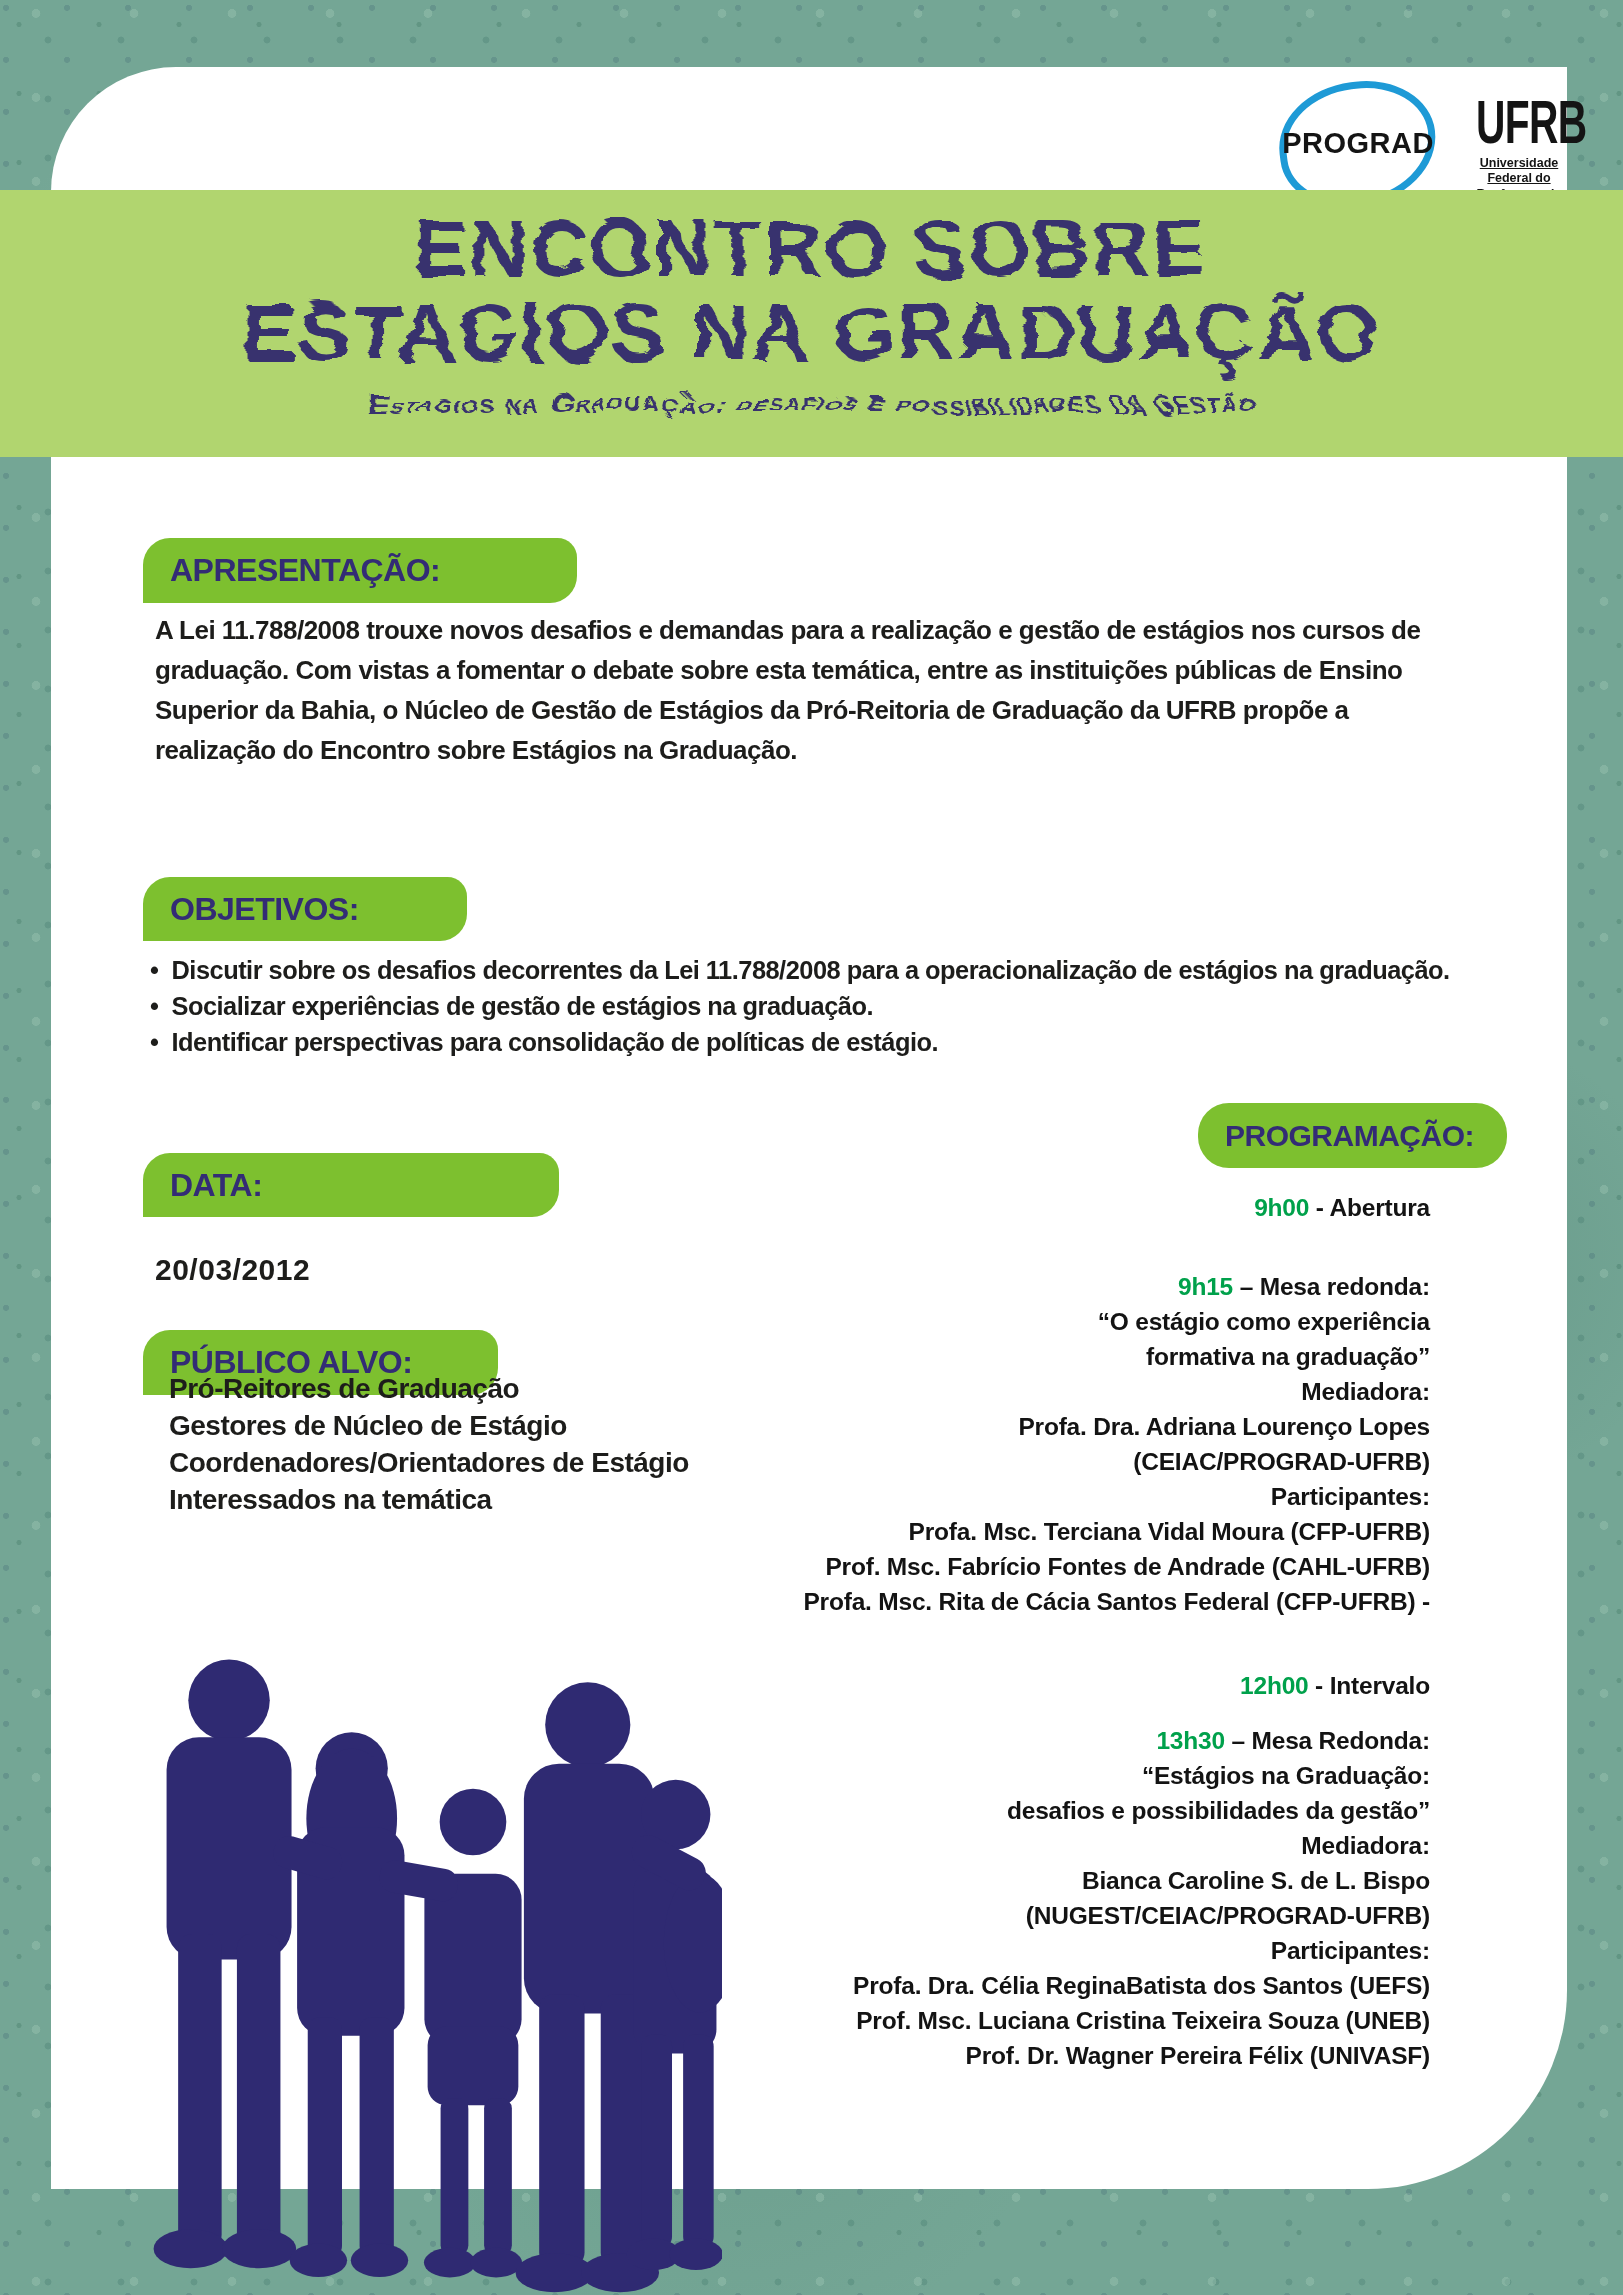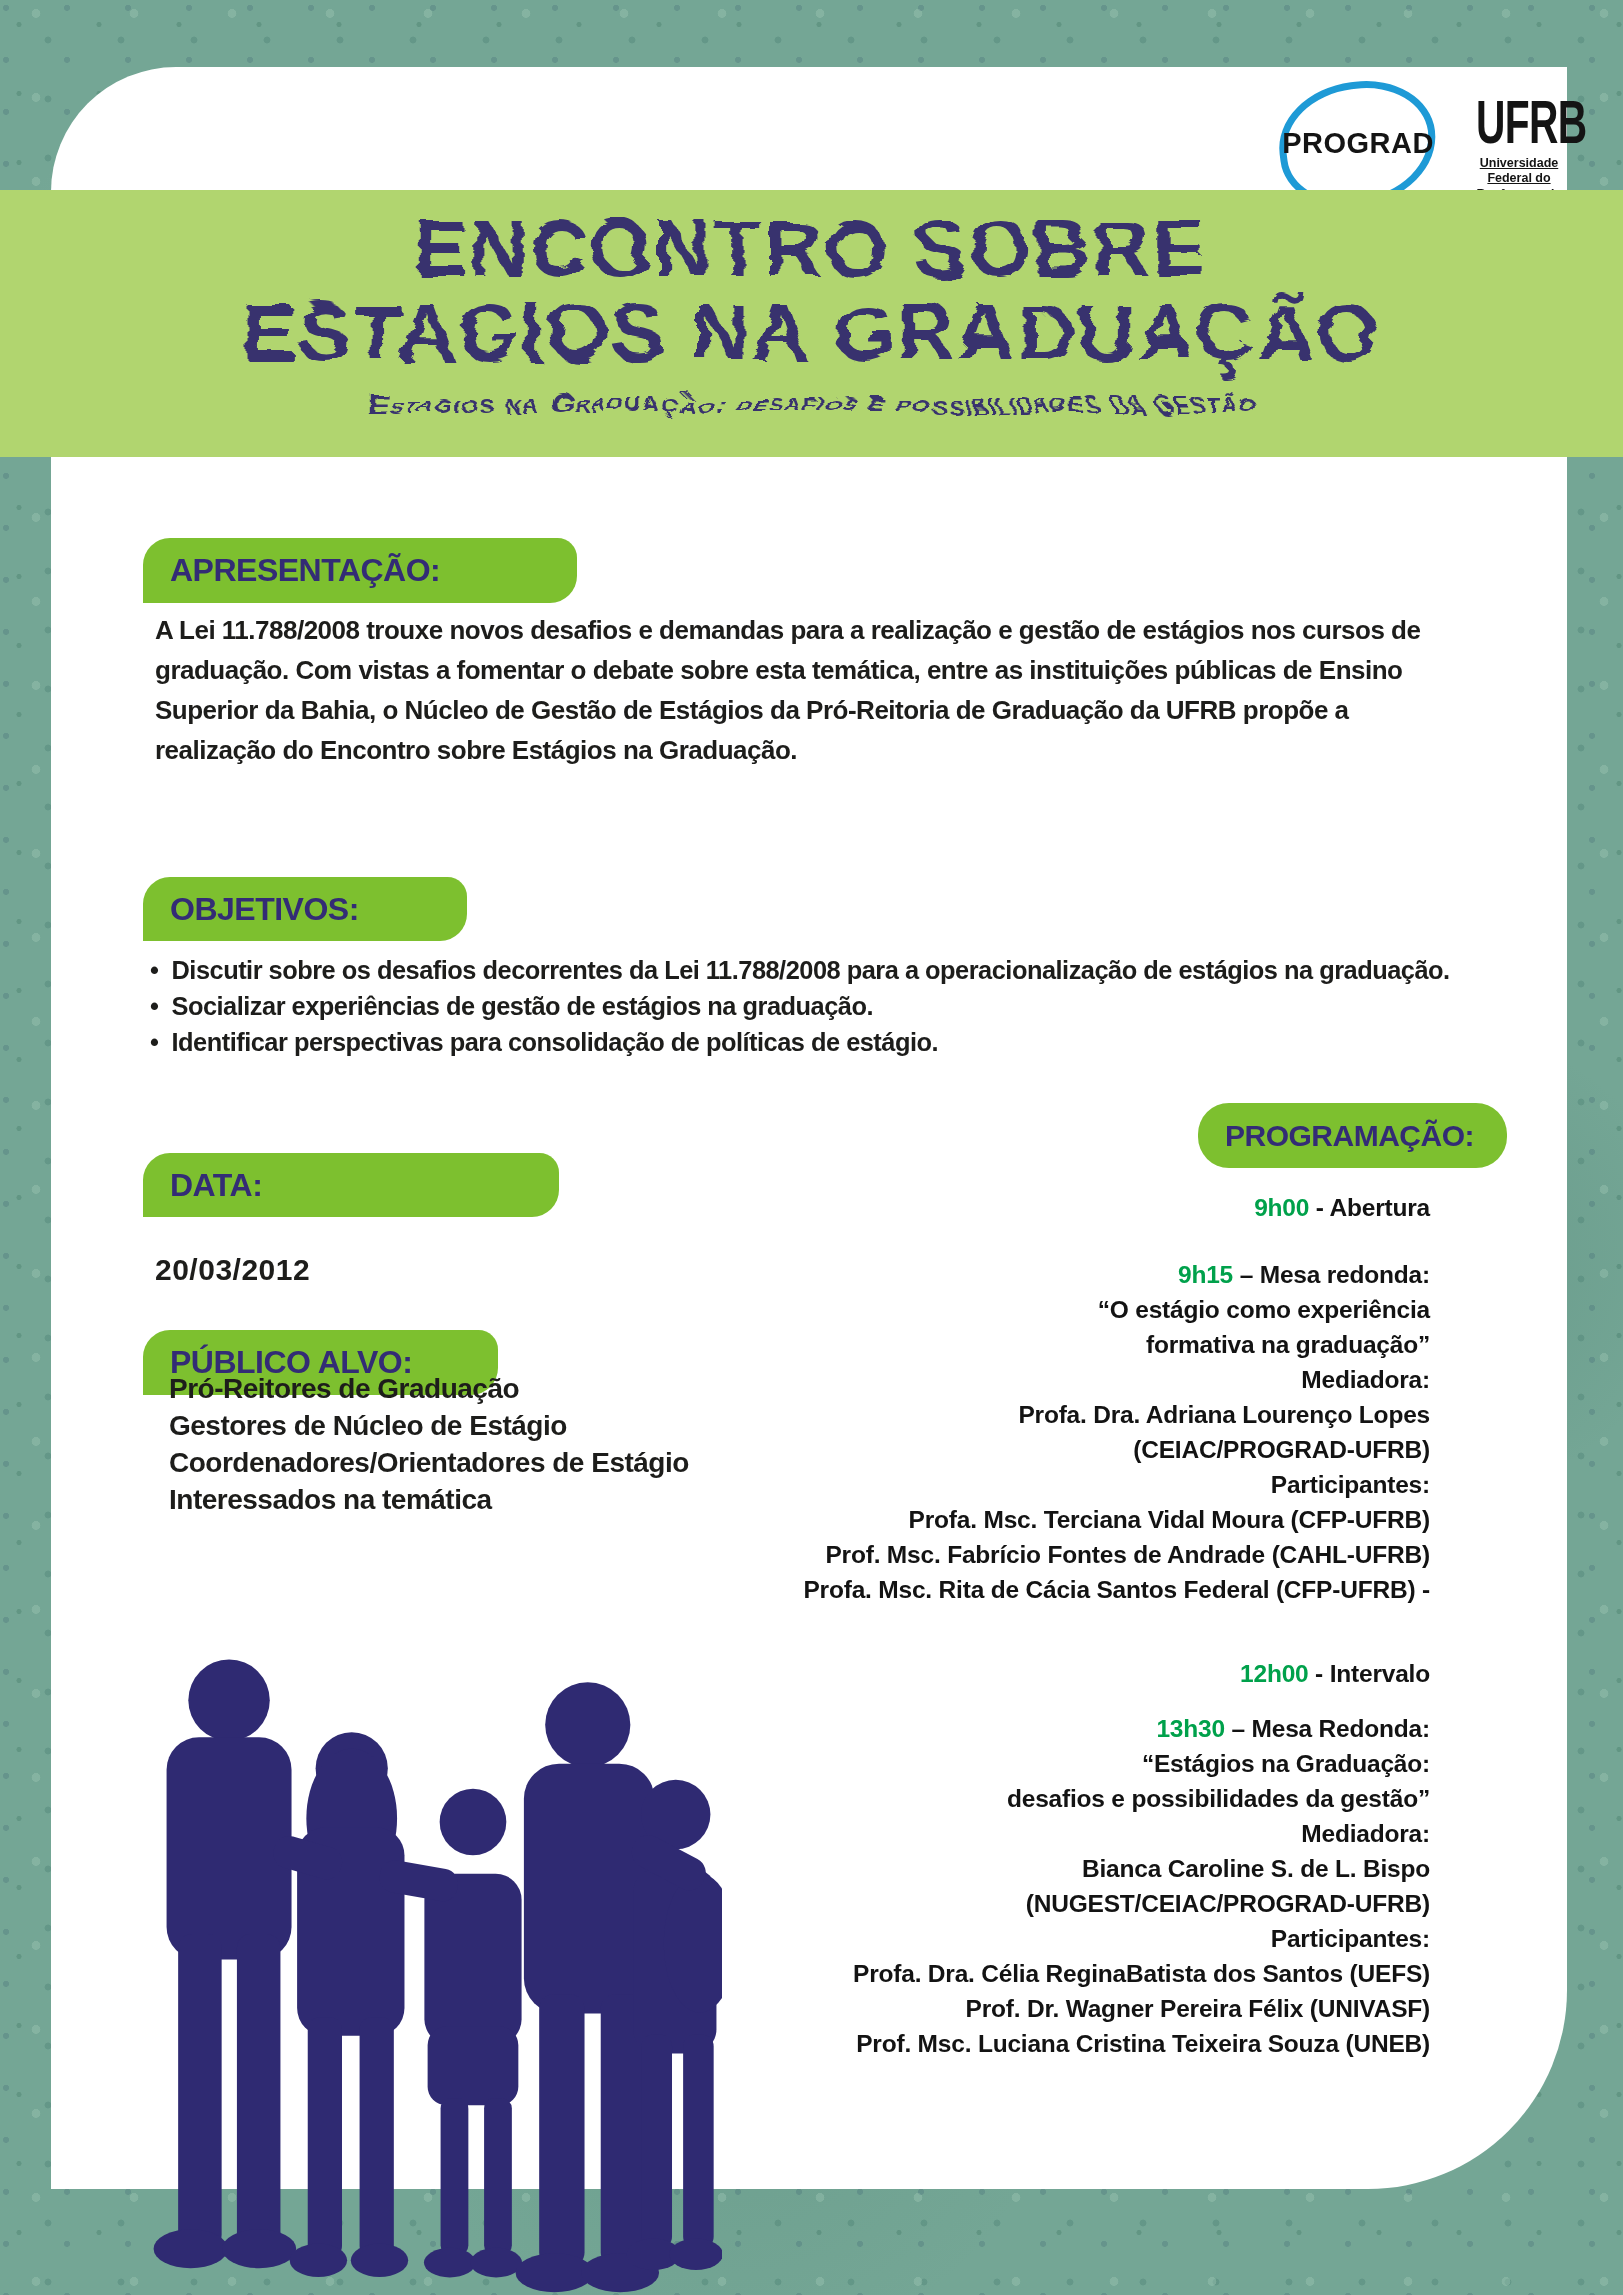--- a/index.html
+++ b/index.html
@@ -89,21 +89,21 @@
     font-size:30px;font-weight:bold;color:#1d1d1b;letter-spacing:0.5px;
   }
   .publico-list{
     position:absolute;left:169px;top:1370px;
     font-size:28px;font-weight:bold;line-height:37px;color:#1d1d1b;letter-spacing:-0.5px;
   }
   .schedule{
     position:absolute;left:740px;top:1190px;width:690px;text-align:right;
     font-size:24.5px;font-weight:bold;line-height:35px;color:#131313;letter-spacing:-0.2px;
   }
-  .sched-block:nth-child(1){margin-bottom:32px;}
+  .sched-block:nth-child(1){margin-bottom:44px;}
   .sched-block:nth-child(2){margin-bottom:49px;}
   .sched-block:nth-child(3){margin-bottom:20.4px;}
   .time{color:#00a14b;}
 
   .silhouette{position:absolute;left:74px;top:1647px;width:648px;height:648px;}
 </style>
 </head>
 <body>
 
 <svg width="0" height="0" style="position:absolute">
@@ -182,22 +182,22 @@
       </div>
       <div class="sched-block">
         <div class="sched-line"><span class="time">13h30</span> – Mesa Redonda:</div>
         <div class="sched-line">“Estágios na Graduação:</div>
         <div class="sched-line">desafios e possibilidades da gestão”</div>
         <div class="sched-line">Mediadora:</div>
         <div class="sched-line">Bianca Caroline S. de L. Bispo</div>
         <div class="sched-line">(NUGEST/CEIAC/PROGRAD-UFRB)</div>
         <div class="sched-line">Participantes:</div>
         <div class="sched-line">Profa. Dra. Célia ReginaBatista dos Santos (UEFS)</div>
+        <div class="sched-line">Prof. Msc. Luciana Cristina Teixeira Souza (UNEB)</div>
         <div class="sched-line">Prof. Dr. Wagner Pereira Félix (UNIVASF)</div>
-        <div class="sched-line">Prof. Msc. Luciana Cristina Teixeira Souza (UNEB)</div>
       </div>
     </div>
 
   <svg class="silhouette" viewBox="0 0 1400 1400" xmlns="http://www.w3.org/2000/svg">
     <g fill="#2f2a72">
 
       <circle cx="335" cy="115" r="88"></circle>
       <rect x="200" y="195" width="270" height="480" rx="70"></rect>
       <rect x="225" y="620" width="94" height="680" rx="30"></rect>
       <rect x="352" y="620" width="94" height="680" rx="30"></rect>

